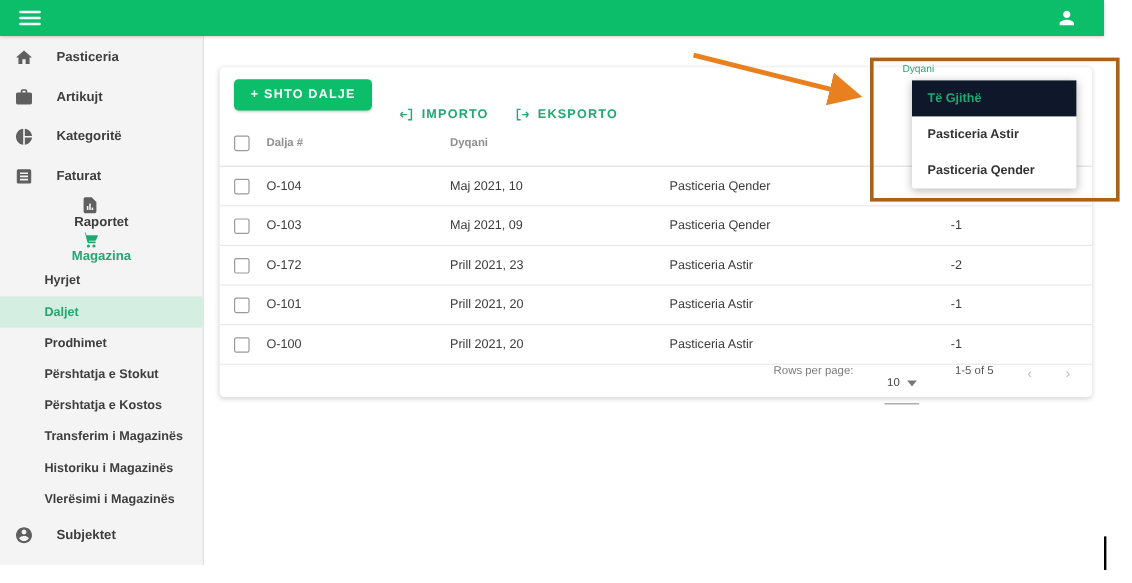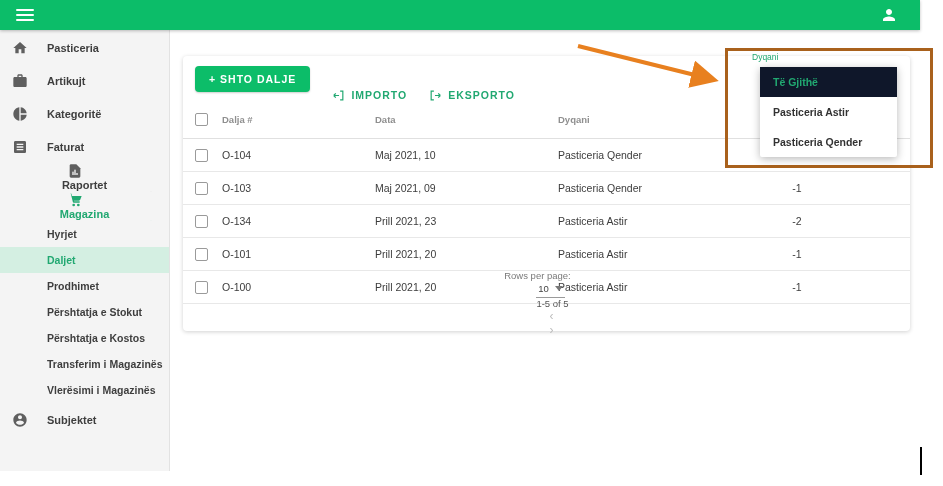--- a/index.html
+++ b/index.html
@@ -16,21 +16,21 @@
   .topbar-user { width:18px; height:18px; margin-right:6px; }
 
   
   .sidebar { position:absolute; left:0; top:30px; width:170px; height:441px;
     background:#f4f4f4; border-right:1px solid #e2e2e2; padding-top:1px; z-index:2; }
   .side-item { display:flex; align-items:center; height:33px; padding:0 12px; cursor:pointer; }
   .side-item.mid { height:29px;flex-direction:column; }
   .side-item .ic { width:16px; height:16px; margin-right:19px; flex:0 0 16px; }
   .side-item .lbl { font-size:11px; font-weight:bold; color:#3e3e3e; white-space:nowrap; }
   .side-item .chev { margin-left:auto; width:12px; height:12px; }
-  .side-sub { display:flex; align-items:center; height:26px; padding-left:47px; cursor:pointer; }
+  .side-sub { display:flex; align-items:center; height:26px; padding-left:37px; cursor:pointer; }
   .side-sub .lbl { font-size:10.5px; font-weight:bold; color:#3e3e3e; white-space:nowrap; }
   .side-sub.selected { background:#d4efe2; }
   .side-sub.selected .lbl { color:#21a871; }
   .green-lbl .lbl { color:#21a871 !important; }
 
   
   .card { position:absolute; left:183px; top:56px; width:727px; height:275px;
     background:#fff; border-radius:4px; box-shadow:0 1px 4px rgba(0,0,0,.18); z-index:1; }
   .toolbar { display:flex; align-items:center; padding:7px 0 0 12px; height:39px; }
   .btn-add { background:#0cbd69; color:#fff; border:none; border-radius:4px;
@@ -48,22 +48,22 @@
   .thead .cell { font-size:9.5px; font-weight:bold; color:#8f8f8f; }
   .cell { font-size:10.5px; color:#3c3c3c; }
   .c-check { width:27px; }
   .c-id { width:153px; }
   .c-date { width:183px; }
   .c-shop { width:199px; }
   .c-qty { width:80px; text-align:center; }
   .checkbox { width:13px; height:13px; border:1.5px solid #9a9a9a; border-radius:2px; background:#fff; cursor:pointer; }
 
   
-  .pager { display:flex; align-items:center; justify-content:flex-end; height:33px;
-    padding-right:18px; font-size:9.5px; color:#666;flex-direction:column; }
+  .pager { display:flex; justify-content:flex-end; height:33px;
+    padding-right:18px; font-size:9.5px; color:#666; }
   .pager .rpp-label { color:#7a7a7a; }
   .rpp-select { display:flex; align-items:center; gap:6px; margin-left:26px;
     border-bottom:1px solid #9a9a9a; padding:2px 2px 3px 2px; cursor:pointer; color:#444; }
   .rpp-select .tri { width:0; height:0; border-left:4px solid transparent;
     border-right:4px solid transparent; border-top:5px solid #777; }
   .range { margin-left:30px; color:#555; }
   .pg-btn { margin-left:28px; color:#bdbdbd; font-size:12px; cursor:default; user-select:none; }
 
   
   .anno-rect { position:absolute; left:725px; top:48px; width:208px; height:120px;
@@ -161,20 +161,23 @@
       <span class="lbl">Prodhimet</span>
     </div>
     <div class="side-sub">
       <span class="lbl">Përshtatja e Stokut</span>
     </div>
     <div class="side-sub">
       <span class="lbl">Përshtatja e Kostos</span>
     </div>
     <div class="side-sub">
       <span class="lbl">Transferim i Magazinës</span>
+    </div>
+    <div class="side-sub">
+      <span class="lbl">Historiku i Magazinës</span>
     </div>
     <div class="side-sub">
       <span class="lbl">Vlerësimi i Magazinës</span>
     </div>
 
     <div class="side-item">
       <svg class="ic" viewBox="0 0 24 24">
           <path fill="#5f5f5f" d="M12 2C6.48 2 2 6.48 2 12s4.48 10 10 10 10-4.48 10-10S17.52 2 12 2zm0 3c1.66 0 3 1.34 3 3s-1.34 3-3 3-3-1.34-3-3 1.34-3 3-3zm0 14.2c-2.5 0-4.71-1.28-6-3.22.03-1.99 4-3.08 6-3.08 1.99 0 5.97 1.09 6 3.08-1.29 1.94-3.5 3.22-6 3.22z"></path>
         </svg>
       <span class="lbl">Subjektet</span>
@@ -197,21 +200,20 @@
           </svg>
         <span>EKSPORTO</span>
       </button>
     </div>
 
     <div class="trow thead">
       <div class="c-check">
           <div class="checkbox"></div>
         </div>
       <div class="cell c-id">Dalja #</div>
-      <div class="cell c-date">Data</div>
       <div class="cell c-shop">Dyqani</div>
       <div class="cell c-qty"></div>
     </div>
 
     <div class="trow">
       <div class="c-check">
           <div class="checkbox"></div>
         </div>
       <div class="cell c-id">O-104</div>
       <div class="cell c-date">Maj 2021, 10</div>
@@ -224,21 +226,21 @@
         </div>
       <div class="cell c-id">O-103</div>
       <div class="cell c-date">Maj 2021, 09</div>
       <div class="cell c-shop">Pasticeria Qender</div>
       <div class="cell c-qty">-1</div>
     </div>
     <div class="trow">
       <div class="c-check">
           <div class="checkbox"></div>
         </div>
-      <div class="cell c-id">O-134</div>
+      <div class="cell c-id">O-172</div>
       <div class="cell c-date">Prill 2021, 23</div>
       <div class="cell c-shop">Pasticeria Astir</div>
       <div class="cell c-qty">-2</div>
     </div>
     <div class="trow">
       <div class="c-check">
           <div class="checkbox"></div>
         </div>
       <div class="cell c-id">O-101</div>
       <div class="cell c-date">Prill 2021, 20</div>

